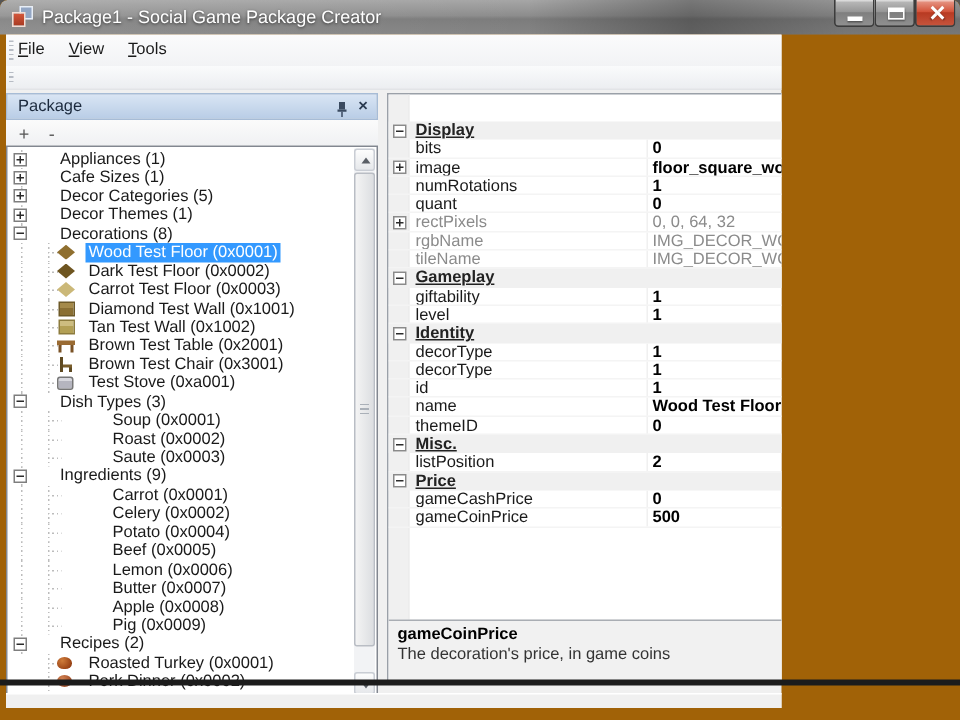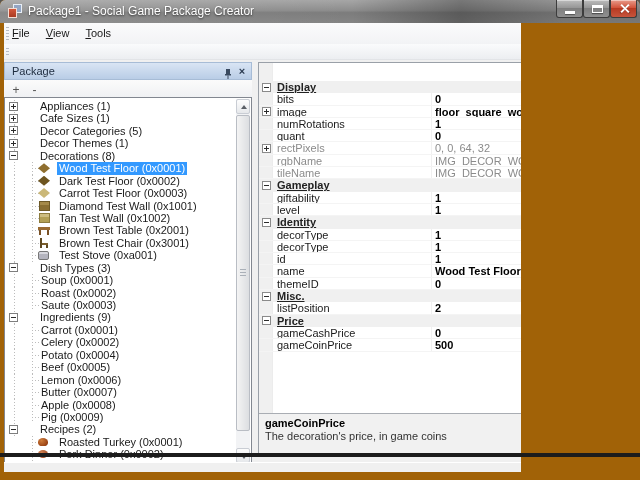--- a/index.html
+++ b/index.html
@@ -55,21 +55,21 @@
   .trow .rootline{position:absolute;left:9px;top:0;bottom:0;width:1px;
      background:repeating-linear-gradient(180deg,#bcbcbc 0 1px,transparent 1px 3px);}
   .lvl1 .childline{position:absolute;left:27px;top:0;bottom:0;width:1px;
      background:repeating-linear-gradient(180deg,#bcbcbc 0 1px,transparent 1px 3px);}
   .lvl1 .childdash{position:absolute;left:27px;top:6px;width:9px;height:1px;
      background:repeating-linear-gradient(90deg,#bcbcbc 0 1px,transparent 1px 3px);}
   .expbox{position:absolute;left:4px;top:1.5px;width:9px;height:9px;background:#fff;border:1px solid #7e7e7e;}
   .expbox::before{content:'';position:absolute;left:1px;top:3px;width:5px;height:1px;background:#2b2b2b;}
   .expbox.plus::after{content:'';position:absolute;left:3px;top:1px;width:1px;height:5px;background:#2b2b2b;}
   .tlabel{display:inline-block;padding:0 2px;}
-  .lvl0 .tlabel{margin-left:33px;} .lvl1 .tlabel{margin-left:34px;}
+  .lvl0 .tlabel{margin-left:33px;} .lvl1 .tlabel{margin-left:68px;}
   .lvl1.hasicon .tlabel{margin-left:52px;}
   .trow.sel .tlabel{background:var(--sel,#3399ff);color:#fff;}
   .ticon{position:absolute;left:33px;top:1px;width:12px;height:10px;}
   .i-diamond-wood{background:#8f6f2f;clip-path:polygon(50% 0,100% 50%,50% 100%,0 50%);}
   .i-diamond-dark{background:#6e5520;clip-path:polygon(50% 0,100% 50%,50% 100%,0 50%);}
   .i-diamond-light{background:#cbb878;clip-path:polygon(50% 0,100% 50%,50% 100%,0 50%);}
   .i-wall-brown{left:34px;width:11px;background:linear-gradient(180deg,#a58a4a 38%,#8a6f33 38%);border:1px solid #6e5a28;}
   .i-wall-tan{left:34px;width:11px;background:linear-gradient(180deg,#cdbd80 38%,#b3a055 38%);border:1px solid #8d7c3e;}
   .i-table{background:
      linear-gradient(#9a6b33,#9a6b33) 0 2px/12px 3px no-repeat,

